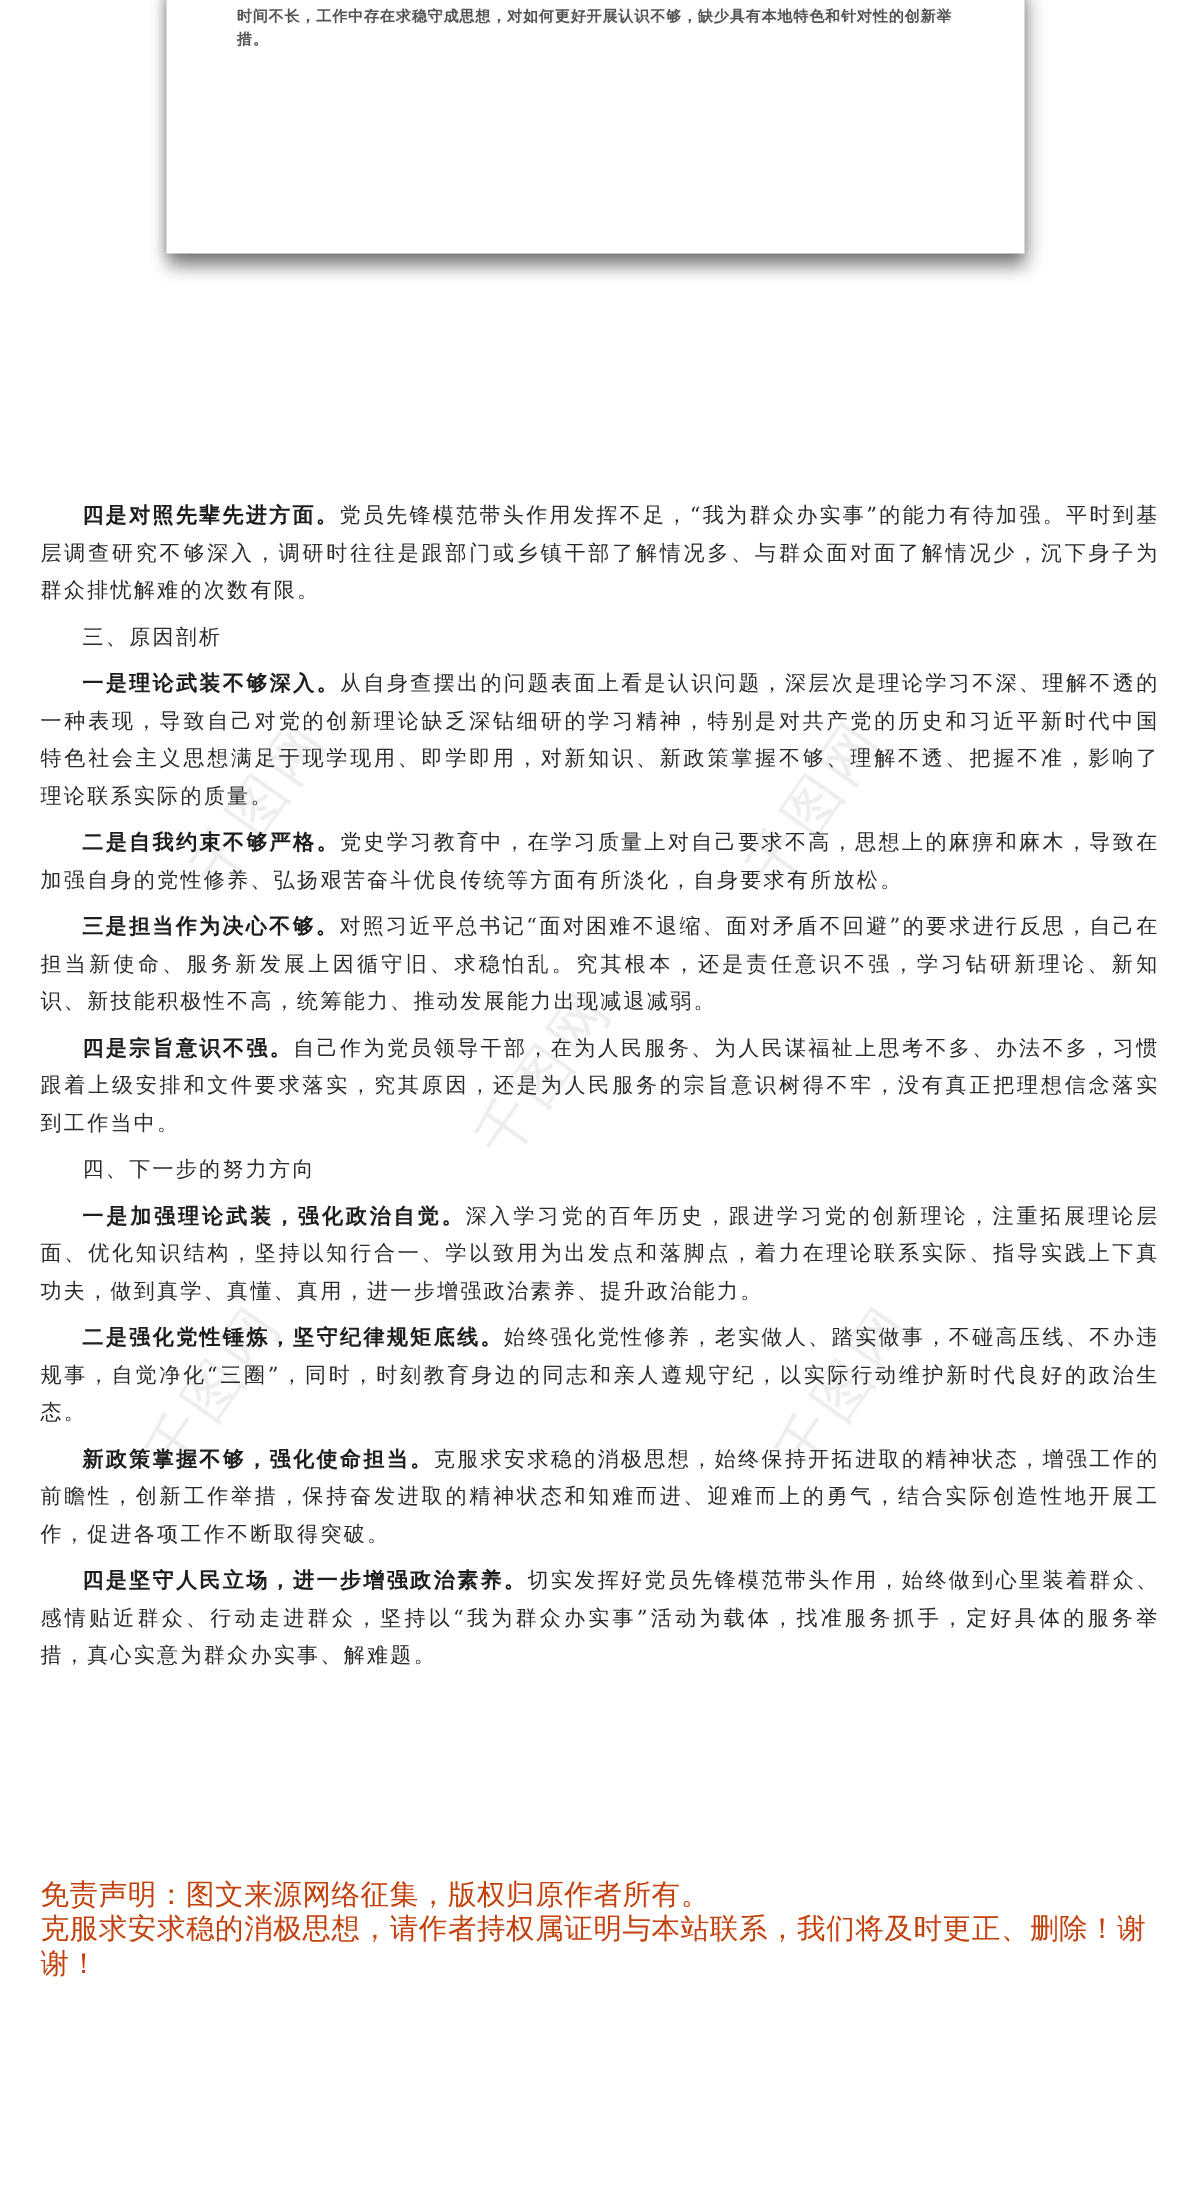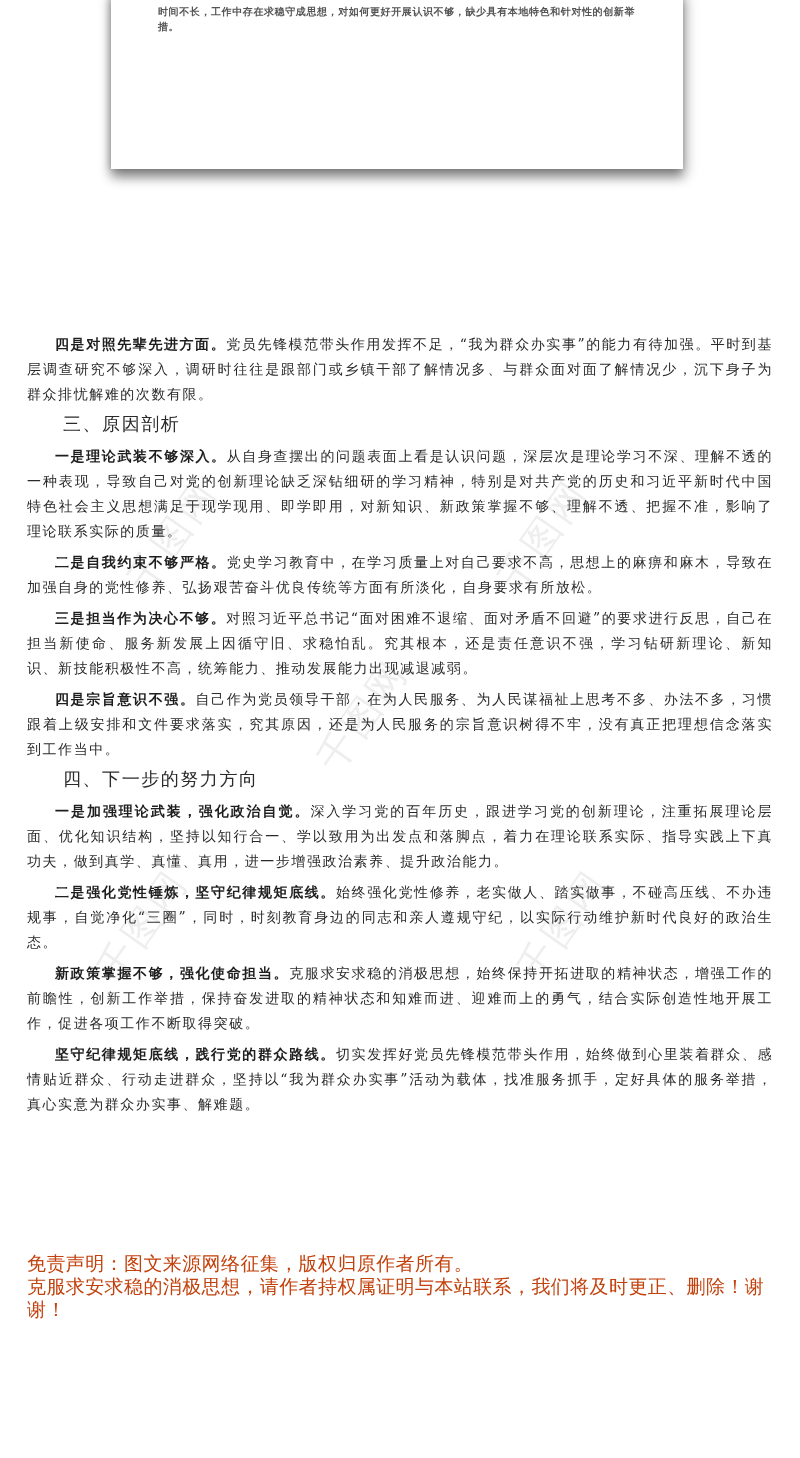--- a/index.html
+++ b/index.html
@@ -13,22 +13,22 @@
   }
   .page-preview .pv-text {
     position: absolute; left: 47px; top: 14px; width: 490px;
     font-size: 10px; line-height: 15px; color: #555; letter-spacing: 0.6px; font-weight: bold;
   }
 
   .doc { position: absolute; left: 27px; top: 332px; width: 746px; }
   .para { font-size: 14px; line-height: 25px; text-indent: 2em; letter-spacing: 1.55px;
           margin: 0 0 6px 0; text-align: justify; color: #2a2a2a; }
   .para b { font-weight: bold; color: #1e1e1e; }
-  .heading { font-size: 18px; line-height: 25px; text-indent: 2em; letter-spacing: 1.55px;
-             margin: 0 0 6px 0; color: #2a2a2a; font-family: Liberation Mono, monospace; }
+  .heading { font-size: 14px; line-height: 25px; text-indent: 2em; letter-spacing: 1.55px;
+             margin: 0 0 6px 0; color: #2a2a2a; }
 
   .disclaimer { position: absolute; left: 27px; top: 1252px; width: 760px;
                 font-size: 19px; line-height: 23px; color: #c2410c; letter-spacing: 0.4px; }
 
   .watermark { position: absolute; color: rgba(160,160,160,0.18); font-size: 38px;
                transform: rotate(-55deg); font-family: "DejaVu Sans", sans-serif;
                pointer-events: none; letter-spacing: 4px; }
 </style>
 </head>
 <body>
@@ -47,19 +47,19 @@
   <p class="para"><b>四是对照先辈先进方面。</b><span>党员先锋模范带头作用发挥不足，“我为群众办实事”的能力有待加强。平时到基层调查研究不够深入，调研时往往是跟部门或乡镇干部了解情况多、与群众面对面了解情况少，沉下身子为群众排忧解难的次数有限。</span></p>
   <p class="heading">三、原因剖析</p>
   <p class="para"><b>一是理论武装不够深入。</b><span>从自身查摆出的问题表面上看是认识问题，深层次是理论学习不深、理解不透的一种表现，导致自己对党的创新理论缺乏深钻细研的学习精神，特别是对共产党的历史和习近平新时代中国特色社会主义思想满足于现学现用、即学即用，对新知识、新政策掌握不够、理解不透、把握不准，影响了理论联系实际的质量。</span></p>
   <p class="para"><b>二是自我约束不够严格。</b><span>党史学习教育中，在学习质量上对自己要求不高，思想上的麻痹和麻木，导致在加强自身的党性修养、弘扬艰苦奋斗优良传统等方面有所淡化，自身要求有所放松。</span></p>
   <p class="para"><b>三是担当作为决心不够。</b><span>对照习近平总书记“面对困难不退缩、面对矛盾不回避”的要求进行反思，自己在担当新使命、服务新发展上因循守旧、求稳怕乱。究其根本，还是责任意识不强，学习钻研新理论、新知识、新技能积极性不高，统筹能力、推动发展能力出现减退减弱。</span></p>
   <p class="para"><b>四是宗旨意识不强。</b><span>自己作为党员领导干部，在为人民服务、为人民谋福祉上思考不多、办法不多，习惯跟着上级安排和文件要求落实，究其原因，还是为人民服务的宗旨意识树得不牢，没有真正把理想信念落实到工作当中。</span></p>
   <p class="heading">四、下一步的努力方向</p>
   <p class="para"><b>一是加强理论武装，强化政治自觉。</b><span>深入学习党的百年历史，跟进学习党的创新理论，注重拓展理论层面、优化知识结构，坚持以知行合一、学以致用为出发点和落脚点，着力在理论联系实际、指导实践上下真功夫，做到真学、真懂、真用，进一步增强政治素养、提升政治能力。</span></p>
   <p class="para"><b>二是强化党性锤炼，坚守纪律规矩底线。</b><span>始终强化党性修养，老实做人、踏实做事，不碰高压线、不办违规事，自觉净化“三圈”，同时，时刻教育身边的同志和亲人遵规守纪，以实际行动维护新时代良好的政治生态。</span></p>
   <p class="para"><b>新政策掌握不够，强化使命担当。</b><span>克服求安求稳的消极思想，始终保持开拓进取的精神状态，增强工作的前瞻性，创新工作举措，保持奋发进取的精神状态和知难而进、迎难而上的勇气，结合实际创造性地开展工作，促进各项工作不断取得突破。</span></p>
-  <p class="para"><b>坚守纪律规矩底线，践行党的群众路线。</b><span>切实发挥好党员先锋模范带头作用，始终做到心里装着群众、感情贴近群众、行动走进群众，坚持以“我为群众办实事”活动为载体，找准服务抓手，定好具体的服务举措，真心实意为群众办实事、解难题。</span></p>
+  <p class="para"><b>四是坚守人民立场，进一步增强政治素养。</b><span>切实发挥好党员先锋模范带头作用，始终做到心里装着群众、感情贴近群众、行动走进群众，坚持以“我为群众办实事”活动为载体，找准服务抓手，定好具体的服务举措，真心实意为群众办实事、解难题。</span></p>
 </div>
 
 <div class="disclaimer">
   <div>免责声明：图文来源网络征集，版权归原作者所有。</div>
   <div>克服求安求稳的消极思想，请作者持权属证明与本站联系，我们将及时更正、删除！谢谢！</div>
 </div>
 
 </body></html>

